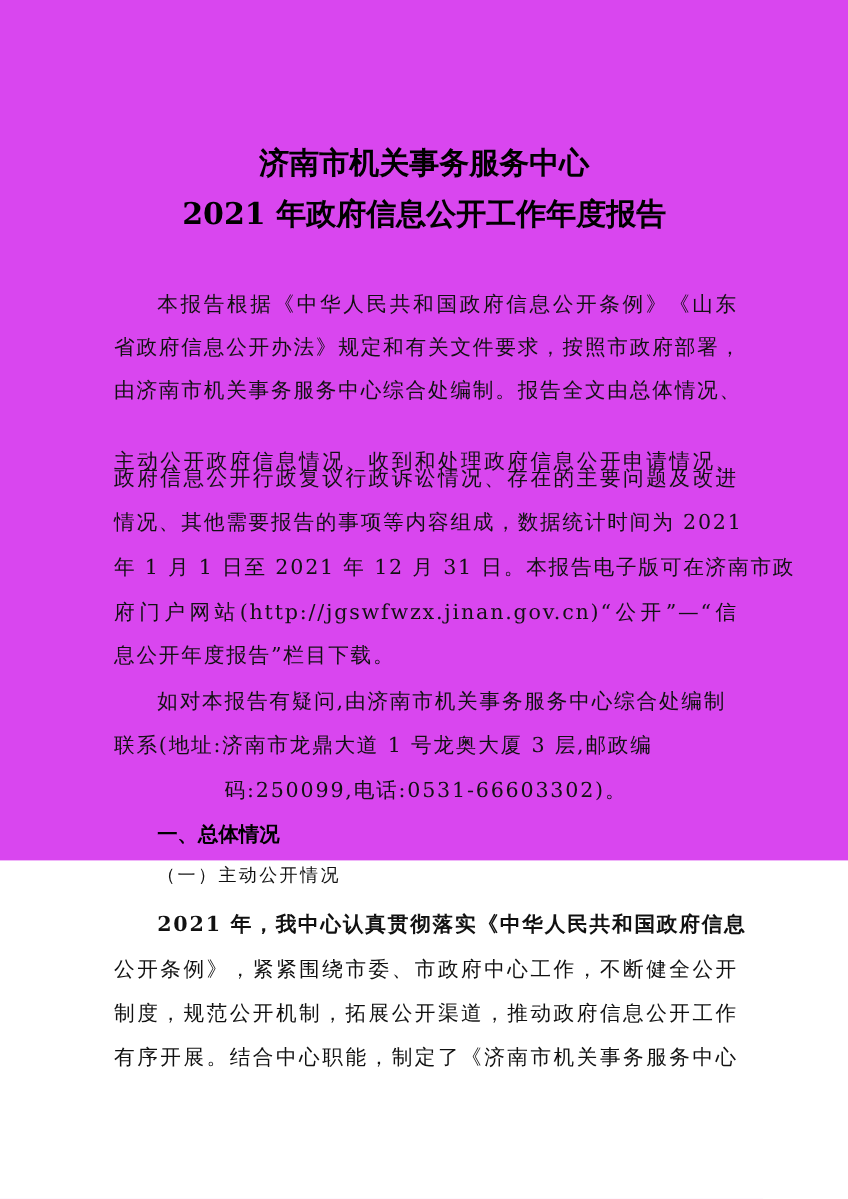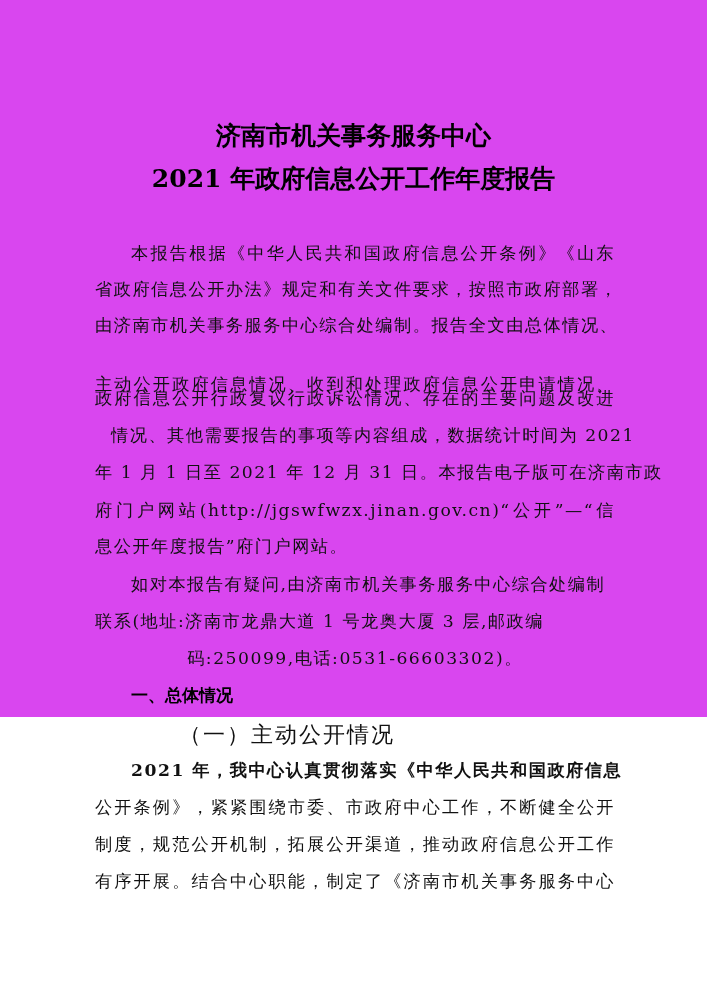--- a/index.html
+++ b/index.html
@@ -8,40 +8,40 @@
     .page { position: absolute; left: 0; top: 0; width: 707px; height: 717px; background: #d946ef; }
     .title { position: absolute; left: 0; width: 707px; text-align: center;
       font-family: "DejaVu Serif", "Liberation Serif", serif; font-weight: bold;
       font-size: 25px; color: #000; letter-spacing: 0px; white-space: nowrap; }
     .t1 { top: 119px; }
     .t2 { top: 162px; }
     .line { position: absolute; left: 95px; width: 520px; font-size: 17.2px;
       white-space: nowrap; color: #111; letter-spacing: 1.5px; }
     .heading { position: absolute; font-family: "DejaVu Sans", "Liberation Sans", sans-serif;
       font-weight: bold; font-size: 17px; white-space: nowrap; color: #000; }
-    .sub { position: absolute; font-size: 22px; white-space: nowrap; color: #111; letter-spacing: 2px; margin-left: 48px; }
+    .sub { position: absolute; font-size: 15px; white-space: nowrap; color: #111; letter-spacing: 2px; }
     .just { text-align: justify; text-align-last: justify; }
   </style>
 </head>
 <body>
 
 <div class="page">
   <div class="title t1">济南市机关事务服务中心</div>
   <div class="title t2">2021 年政府信息公开工作年度报告</div>
 
   <div>
     <div class="line just" style="top:241px; left:131px; width:484px;">本报告根据《中华人民共和国政府信息公开条例》《山东</div>
     <div class="line just" style="top:277px;">省政府信息公开办法》规定和有关文件要求，按照市政府部署，</div>
     <div class="line just" style="top:313px;">由济南市机关事务服务中心综合处编制。报告全文由总体情况、</div>
     <div class="line just" style="top:349px;margin-top:23px;">主动公开政府信息情况、收到和处理政府信息公开申请情况、</div>
     <div class="line just" style="top:386px;">政府信息公开行政复议行政诉讼情况、存在的主要问题及改进</div>
-    <div class="line just" style="top:423px;margin-left:16px;">情况、其他需要报告的事项等内容组成，数据统计时间为 2021</div>
+    <div class="line just" style="top:423px;">情况、其他需要报告的事项等内容组成，数据统计时间为 2021</div>
     <div class="line just" style="top:460px;">年 1 月 1 日至 2021 年 12 月 31 日。本报告电子版可在济南市政</div>
     <div class="line just" style="top:498px;">府门户网站(http://jgswfwzx.jinan.gov.cn)“公开”—“信</div>
-    <div class="line" style="top:534px;">息公开年度报告”府门户网站。</div>
+    <div class="line" style="top:534px;">息公开年度报告”栏目下载。</div>
   </div>
 
   <div>
     <div class="line" style="top:572px; left:131px; width:470px;">如对本报告有疑问,由济南市机关事务服务中心综合处编制</div>
     <div class="line" style="top:609px;">联系(地址:济南市龙鼎大道 1 号龙奥大厦 3 层,邮政编</div>
     <div class="line" style="top:646px;text-align:center;">码:250099,电话:0531-66603302)。</div>
   </div>
 
   <div class="heading" style="top:684px; left:131px;">一、总体情况</div>
   <div class="sub" style="top:720px; left:131px;">（一）主动公开情况</div>

